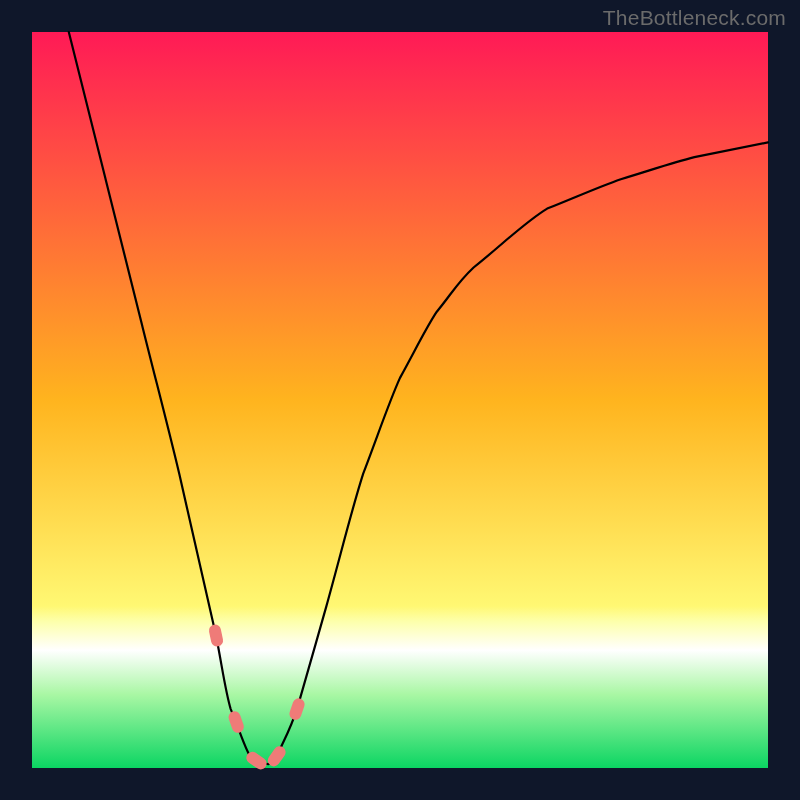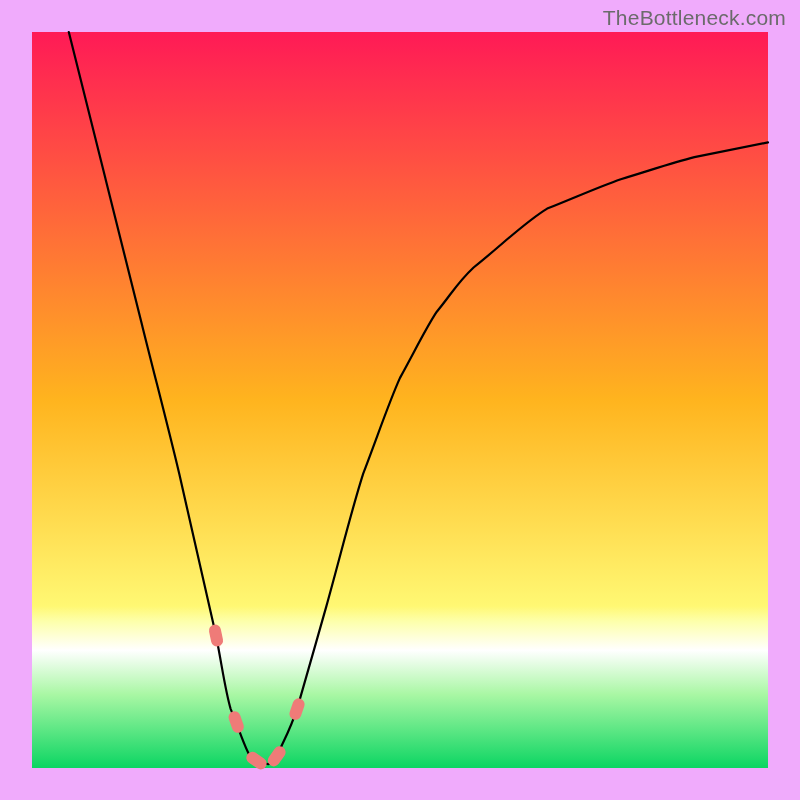--- a/index.html
+++ b/index.html
@@ -8,21 +8,21 @@
     width: 800px;
     height: 800px;
     overflow: hidden;
     background: #000;
     font-family: Arial, Helvetica, sans-serif;
   }
   .frame {
     position: relative;
     width: 800px;
     height: 800px;
-    background: #f0abfc;
+    background: #0f172a;
   }
   .watermark {
     position: absolute;
     top: 6px;
     right: 14px;
     color: #6b6b6b;
     font-size: 21px;
     font-weight: 500;
     letter-spacing: 0.2px;
     z-index: 5;

